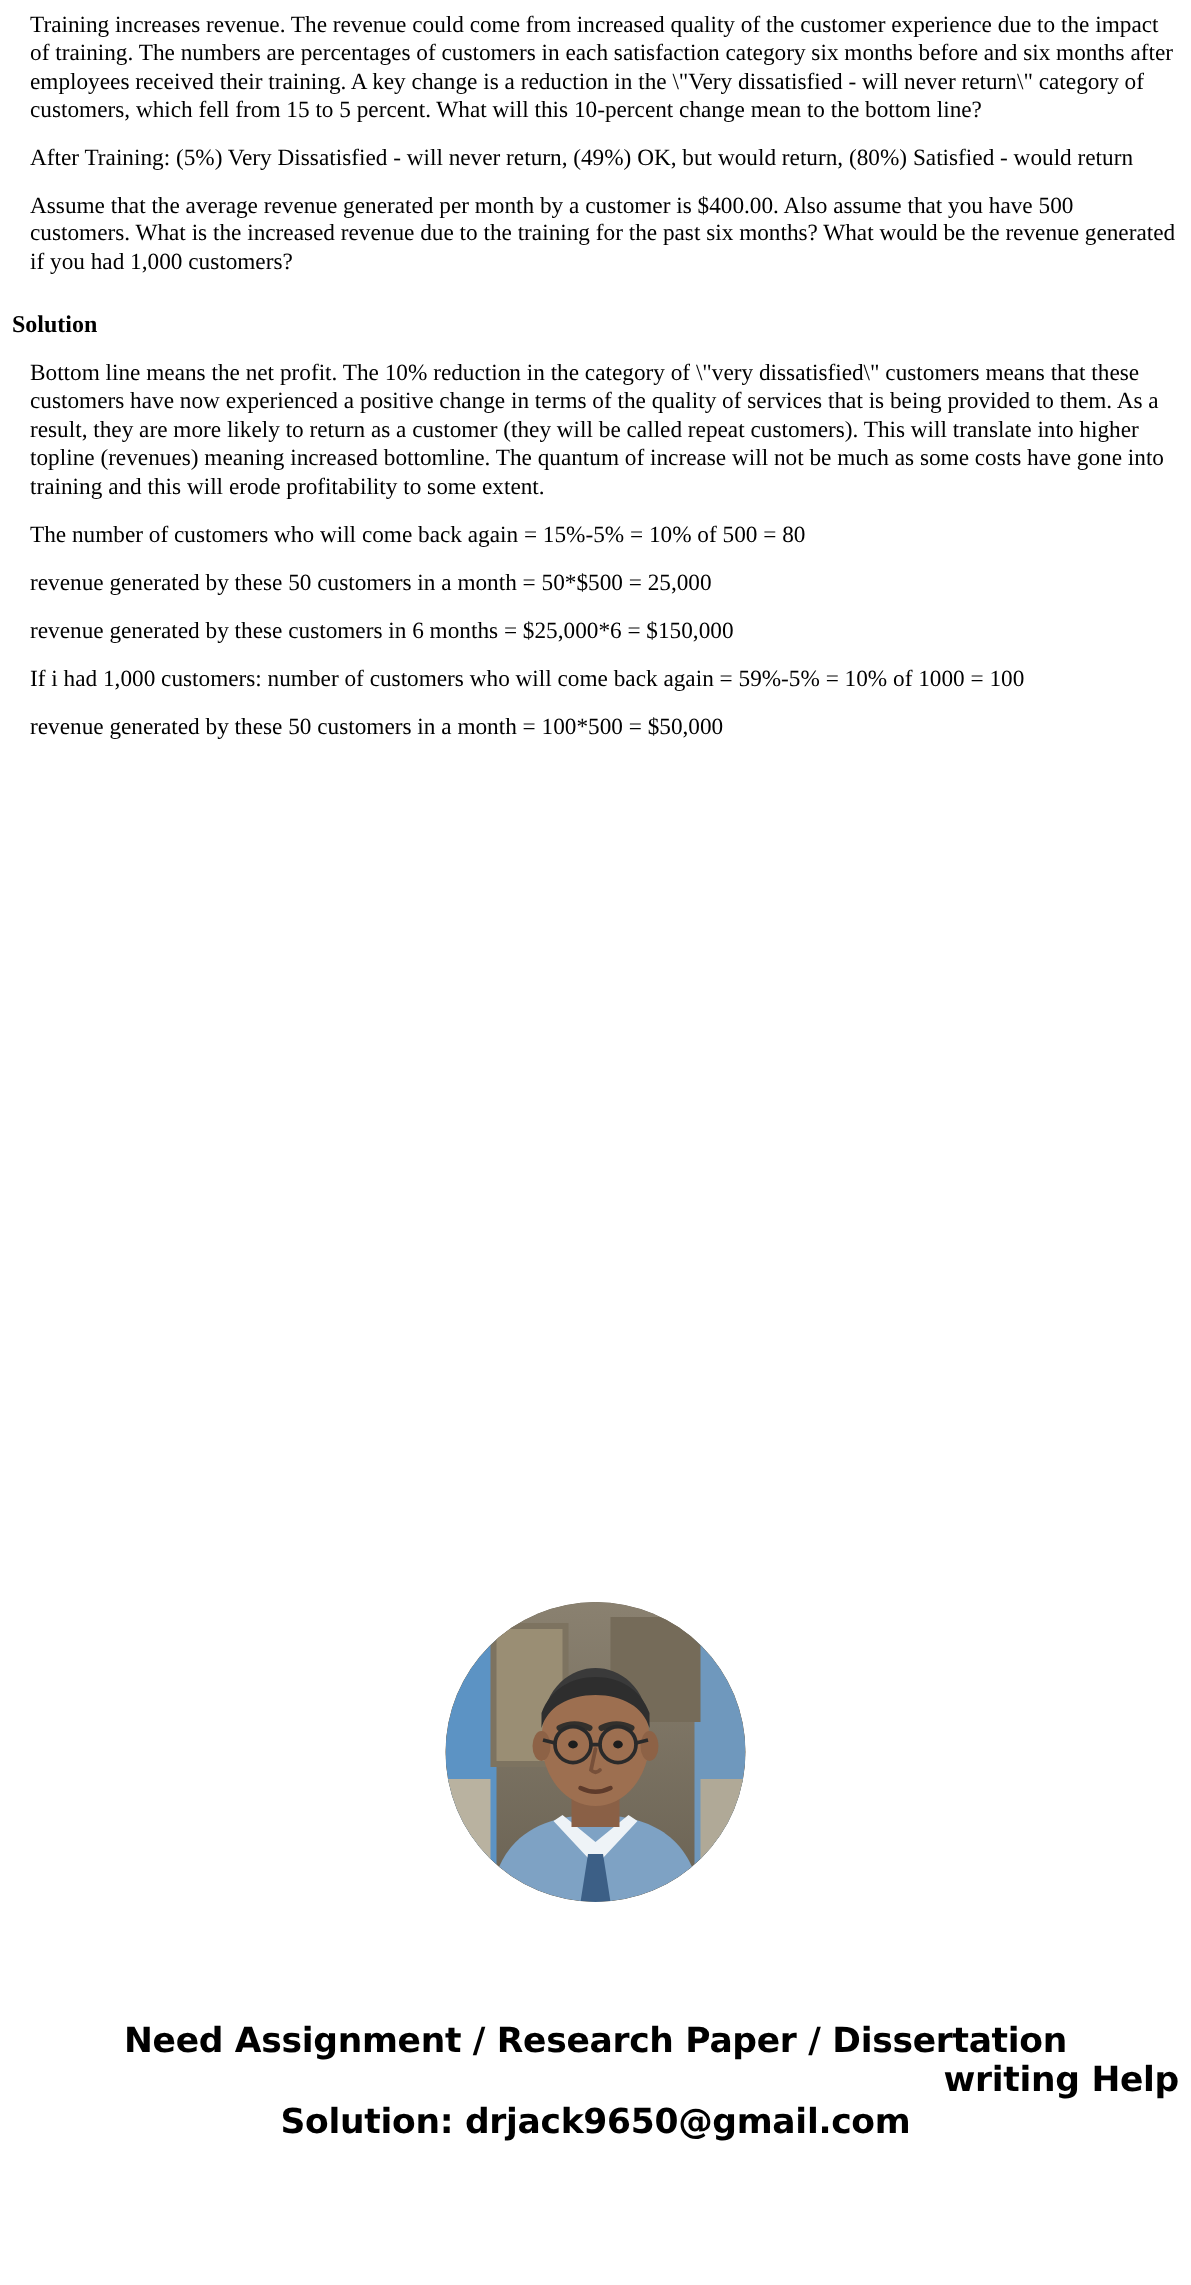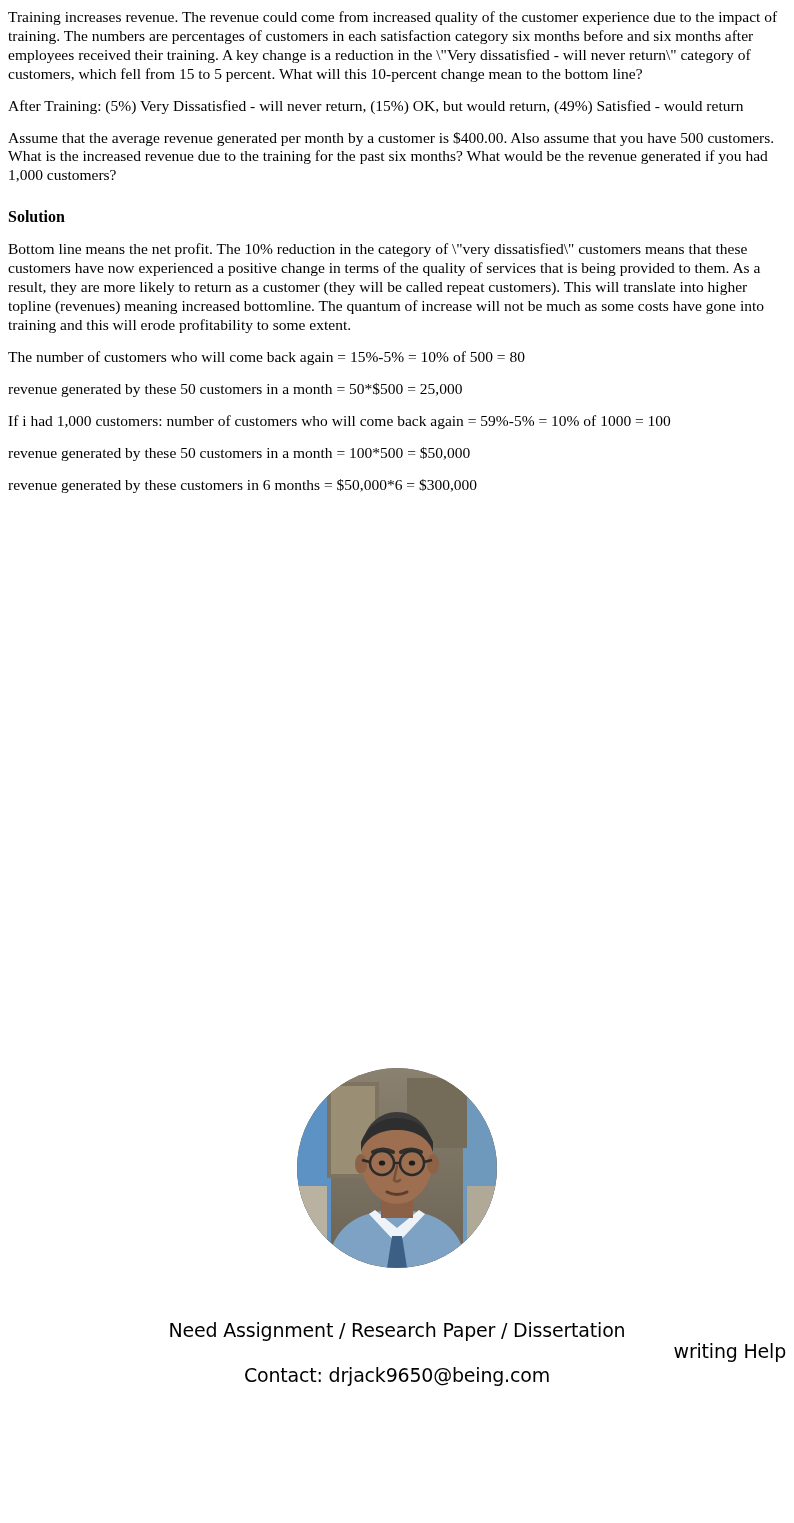--- a/index.html
+++ b/index.html
@@ -17,21 +17,21 @@
   .page {
     width: 794px;
     min-height: 1523px;
     box-sizing: border-box;
     padding: 0 8px;
     position: relative;
   }
   p.para {
     font-size: 15.5px;
     line-height: 1.22;
-    margin: 0 0 13px 0;
+    margin: 0 0 13px 12px;
     text-align: left;
   }
   p.para.first {
     margin-top: 8px;
   }
   h2.solution {
     font-size: 16px;
     font-weight: bold;
     margin: 22px 0 14px 0;
     line-height: 1.2;
@@ -50,55 +50,55 @@
     height: 200px;
     border-radius: 50%;
     overflow: hidden;
     position: relative;
     background: #6d6656;
   }
   .avatar svg {
     display: block;
   }
   .footer {
-    margin-top: 52px;
+    margin-top: 80px;
     text-align: center;
     font-family: "DejaVu Sans", sans-serif;
-    font-weight: normal;
-    font-size: 19px;
+    font-weight: bold;
+    font-size: 23px;
     line-height: 1.14;
     color: #000000;
     letter-spacing: -0.2px;
   }
   .footer .line2 {
     display: block;
     text-align: right;
   }
   .footer .contact {
     display: block;
     margin-top: 2px;
   }
 </style>
 </head>
 <body>
 
 <div class="page">
 
   <p class="para first">Training increases revenue. The revenue could come from increased quality of the customer experience due to the impact of training. The numbers are percentages of customers in each satisfaction category six months before and six months after employees received their training. A key change is a reduction in the \"Very dissatisfied - will never return\" category of customers, which fell from 15 to 5 percent. What will this 10-percent change mean to the bottom line?</p>
-  <p class="para">After Training: (5%) Very Dissatisfied - will never return, (15%) OK, but would return, (49%) Satisfied - would return</p>
+  <p class="para">After Training: (5%) Very Dissatisfied - will never return, (49%) OK, but would return, (80%) Satisfied - would return</p>
   <p class="para">Assume that the average revenue generated per month by a customer is $400.00. Also assume that you have 500 customers. What is the increased revenue due to the training for the past six months? What would be the revenue generated if you had 1,000 customers?</p>
 
   <h2 class="solution">Solution</h2>
 
   <p class="para">Bottom line means the net profit. The 10% reduction in the category of \"very dissatisfied\" customers means that these customers have now experienced a positive change in terms of the quality of services that is being provided to them. As a result, they are more likely to return as a customer (they will be called repeat customers). This will translate into higher topline (revenues) meaning increased bottomline. The quantum of increase will not be much as some costs have gone into training and this will erode profitability to some extent.</p>
   <p class="para">The number of customers who will come back again = 15%-5% = 10% of 500 = 80</p>
   <p class="para">revenue generated by these 50 customers in a month = 50*$500 = 25,000</p>
+  <p class="para">revenue generated by these customers in 6 months = $25,000*6 = $150,000</p>
   <p class="para">If i had 1,000 customers: number of customers who will come back again = 59%-5% = 10% of 1000 = 100</p>
   <p class="para">revenue generated by these 50 customers in a month = 100*500 = $50,000</p>
-  <p class="para">revenue generated by these customers in 6 months = $50,000*6 = $300,000</p>
 
   <div class="spacer"></div>
 
   <div class="avatar-wrap">
     <div class="avatar">
       <svg width="200" height="200" viewBox="0 0 200 200" xmlns="http://www.w3.org/2000/svg" aria-hidden="true">
         <defs>
           <clipPath id="circ">
               <circle cx="100" cy="100" r="100"></circle>
             </clipPath>
@@ -145,16 +145,16 @@
           <path d="M100 98 L97 112 Q100 115 103 112" stroke="#77503a" stroke-width="2.5" fill="none" stroke-linecap="round"></path>
           <path d="M90 124 Q100 129 110 124" stroke="#5e3b2b" stroke-width="3" fill="none" stroke-linecap="round"></path>
         </g>
       </svg>
     </div>
   </div>
 
   <div class="footer">
     <span>Need Assignment / Research Paper / Dissertation</span>
     <span class="line2">writing Help</span>
-    <span class="contact">Contact: drjack9650@being.com</span>
+    <span class="contact">Solution: drjack9650@gmail.com</span>
   </div>
 
 </div>
 
 </body></html>

